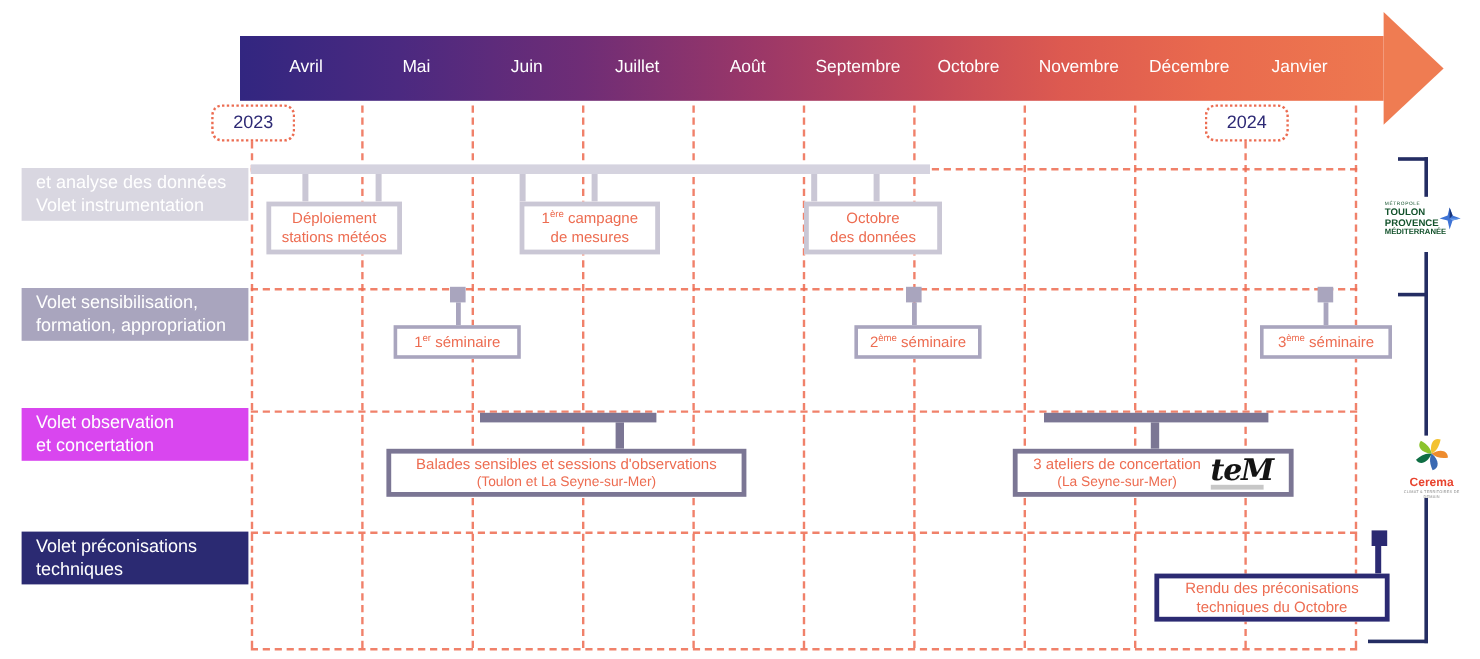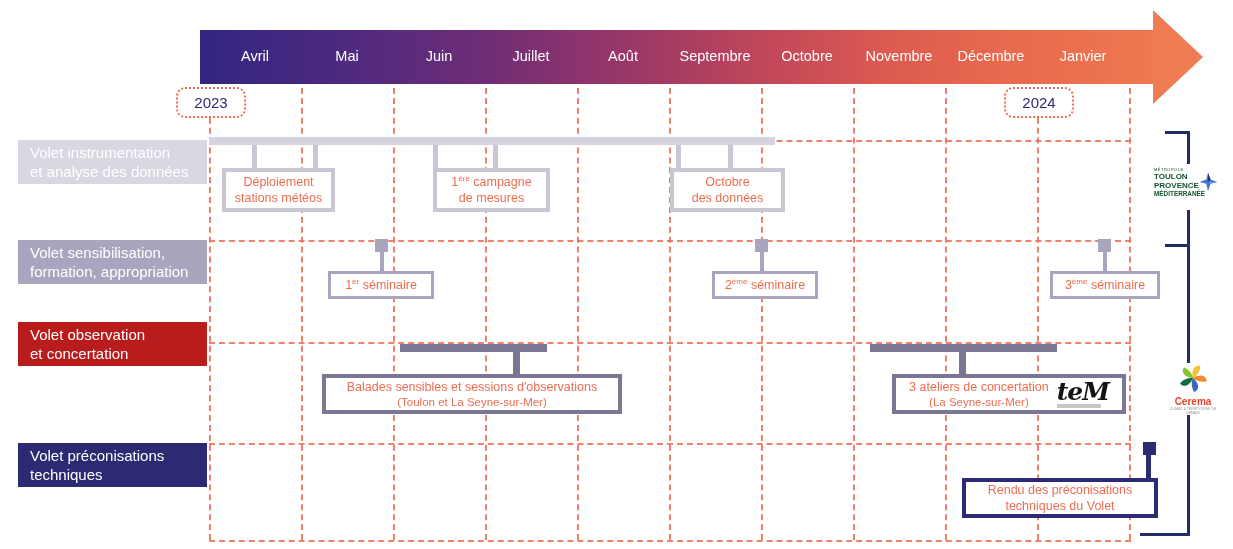--- a/index.html
+++ b/index.html
@@ -103,28 +103,28 @@
   <div class="abs hline" style="top:140px"></div>
   <div class="abs hline" style="top:240px"></div>
   <div class="abs hline" style="top:342px"></div>
   <div class="abs hline" style="top:443px"></div>
   <div class="abs hline" style="top:540px"></div>
 
   <div class="abs yearbox" style="left:176px;top:87px">2023</div>
   <div class="abs yearbox" style="left:1004px;top:87px">2024</div>
 
   <div class="abs rowlabel" style="top:140px;background:#d9d7e1">
-    <span>Volet instrumentation</span>
-      <span>et analyse des données</span>
+    <span>et analyse des données</span>
+      <span>Volet instrumentation</span>
   </div>
   <div class="abs rowlabel" style="top:240px;background:#a9a5be">
     <span>Volet sensibilisation,</span>
       <span>formation, appropriation</span>
   </div>
-  <div class="abs rowlabel" style="top:322px;background:#b91c1c">
+  <div class="abs rowlabel" style="top:340px;background:#d946ef">
     <span>Volet observation</span>
       <span>et concertation</span>
   </div>
   <div class="abs rowlabel" style="top:443px;background:#2b2a72">
     <span>Volet préconisations</span>
       <span>techniques</span>
   </div>
 
   <div class="abs bar" style="left:209px;top:137px;width:566px;background:#d5d3df"></div>
   <div class="abs staple" style="left:252px;width:66px"></div>
@@ -164,36 +164,36 @@
 
   <div class="abs bar" style="left:400px;top:344px;width:147px;background:#7b7694"></div>
   <div class="abs stem" style="left:513px;top:352px;width:7px;height:22px;background:#7b7694"></div>
   <div class="abs cbox b-dark" style="left:322px;top:374px;width:300px;height:40px">
     <span class="l1">Balades sensibles et sessions d'observations</span>
     <span class="l2">(Toulon et La Seyne-sur-Mer)</span>
   </div>
 
   <div class="abs bar" style="left:870px;top:344px;width:187px;background:#7b7694"></div>
   <div class="abs stem" style="left:959px;top:352px;width:7px;height:22px;background:#7b7694"></div>
-  <div class="abs cbox b-dark" style="left:892px;top:374px;width:234px;height:40px;flex-direction:row;gap:8px">
+  <div class="abs cbox b-dark" style="left:844px;top:374px;width:234px;height:40px;flex-direction:row;gap:8px">
     <span style="display:flex;flex-direction:column">
       <span class="l1">3 ateliers de concertation</span>
       <span class="l2">(La Seyne-sur-Mer)</span>
     </span>
     <span style="display:flex;flex-direction:column;">
       <span class="tem">teM</span>
       <span class="tem-under"></span>
     </span>
   </div>
 
   <div class="abs marker" style="left:1143px;top:442px;background:#2b2a72"></div>
   <div class="abs stem" style="left:1146px;top:455px;width:5px;height:23px;background:#2b2a72"></div>
   <div class="abs cbox b-navy" style="left:962px;top:478px;width:196px;height:40px">
     <span class="l1">Rendu des préconisations</span>
-    <span class="l1">techniques du Volet</span>
+    <span class="l1">techniques du Octobre</span>
   </div>
 
   <div class="abs bracket" style="left:1187px;top:131px;width:3px;height:405px"></div>
   <div class="abs bracket" style="left:1165px;top:131px;width:25px;height:3px"></div>
   <div class="abs bracket" style="left:1165px;top:244px;width:25px;height:3px"></div>
   <div class="abs bracket" style="left:1140px;top:533px;width:50px;height:3px"></div>
 
   <div class="abs" id="tpm-logo">
     <div style="position:relative;width:100%;height:100%;padding-top:3px;box-sizing:border-box">
       <div class="t0">MÉTROPOLE</div>

